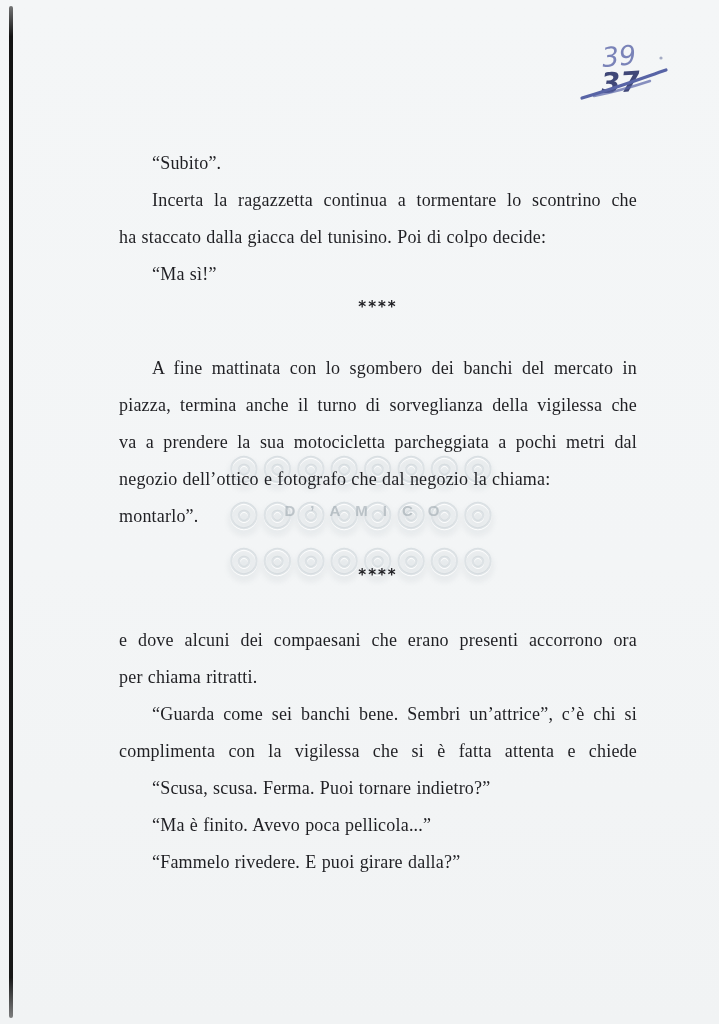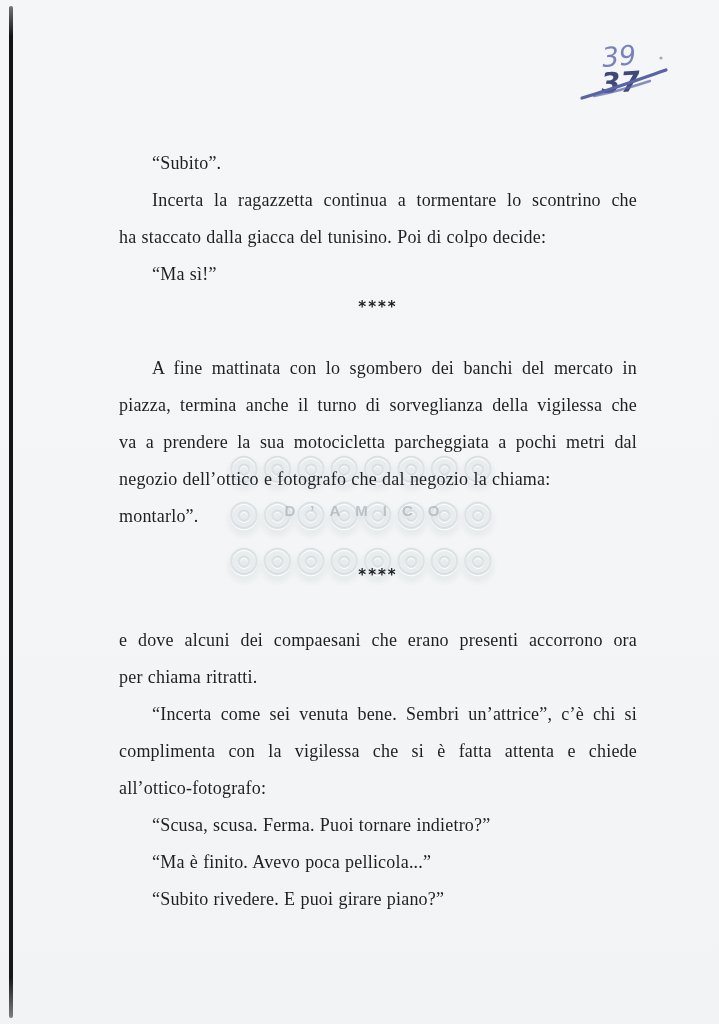--- a/index.html
+++ b/index.html
@@ -89,19 +89,18 @@
     <div class="line just">va a prendere la sua motocicletta parcheggiata a pochi metri dal</div>
     <div class="line">negozio dell’ottico e fotografo che dal negozio la chiama:</div>
     <div class="line">montarlo”.</div>
   </div>
 
 <div class="separator sep-2">****</div>
 
 <div class="col group-c">
     <div class="line just">e dove alcuni dei compaesani che erano presenti accorrono ora</div>
     <div class="line">per chiama ritratti.</div>
-    <div class="line just ind">“Incerta come sei venuta bene. Sembri un’attrice”, c’è chi si</div>
+    <div class="line just ind">“Guarda come sei banchi bene. Sembri un’attrice”, c’è chi si</div>
     <div class="line just">complimenta con la vigilessa che si è fatta attenta e chiede</div>
-    <div class="line">all’ottico-fotografo:</div>
     <div class="line ind">“Scusa, scusa. Ferma. Puoi tornare indietro?”</div>
     <div class="line ind">“Ma è finito. Avevo poca pellicola...”</div>
-    <div class="line ind">“Subito rivedere. E puoi girare piano?”</div>
+    <div class="line ind">“Fammelo rivedere. E puoi girare dalla?”</div>
   </div>
 
 </body></html>

